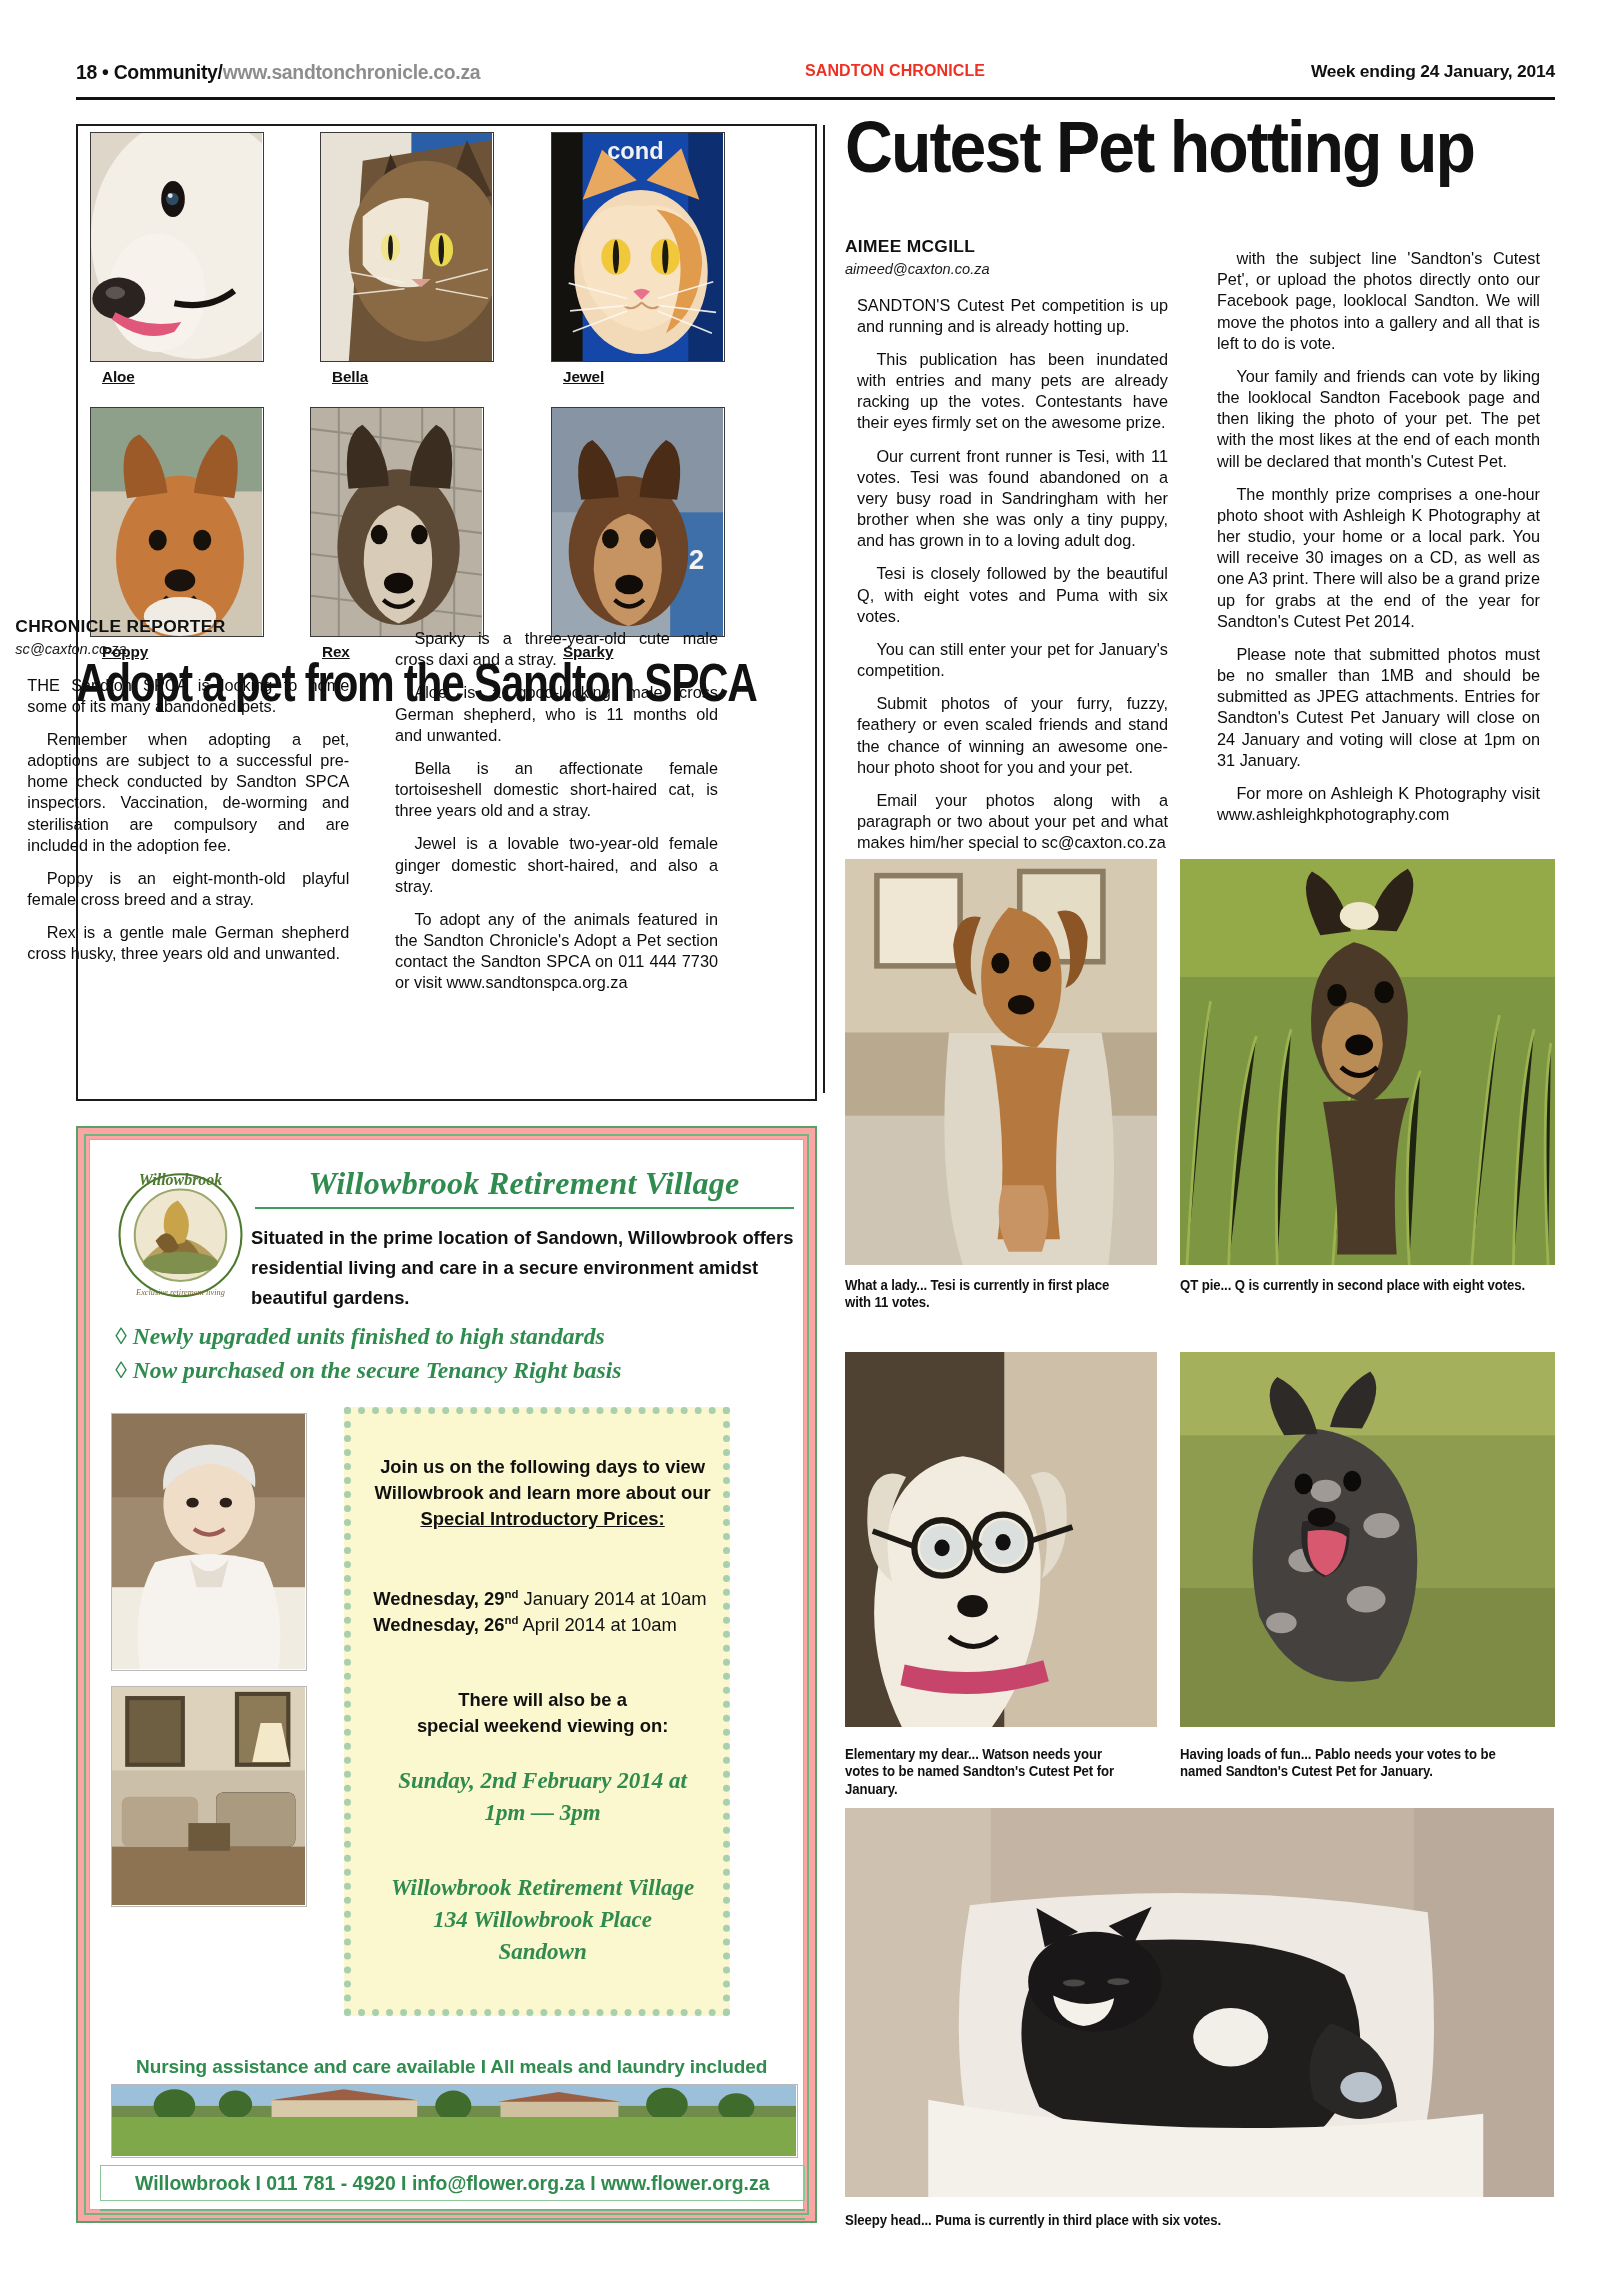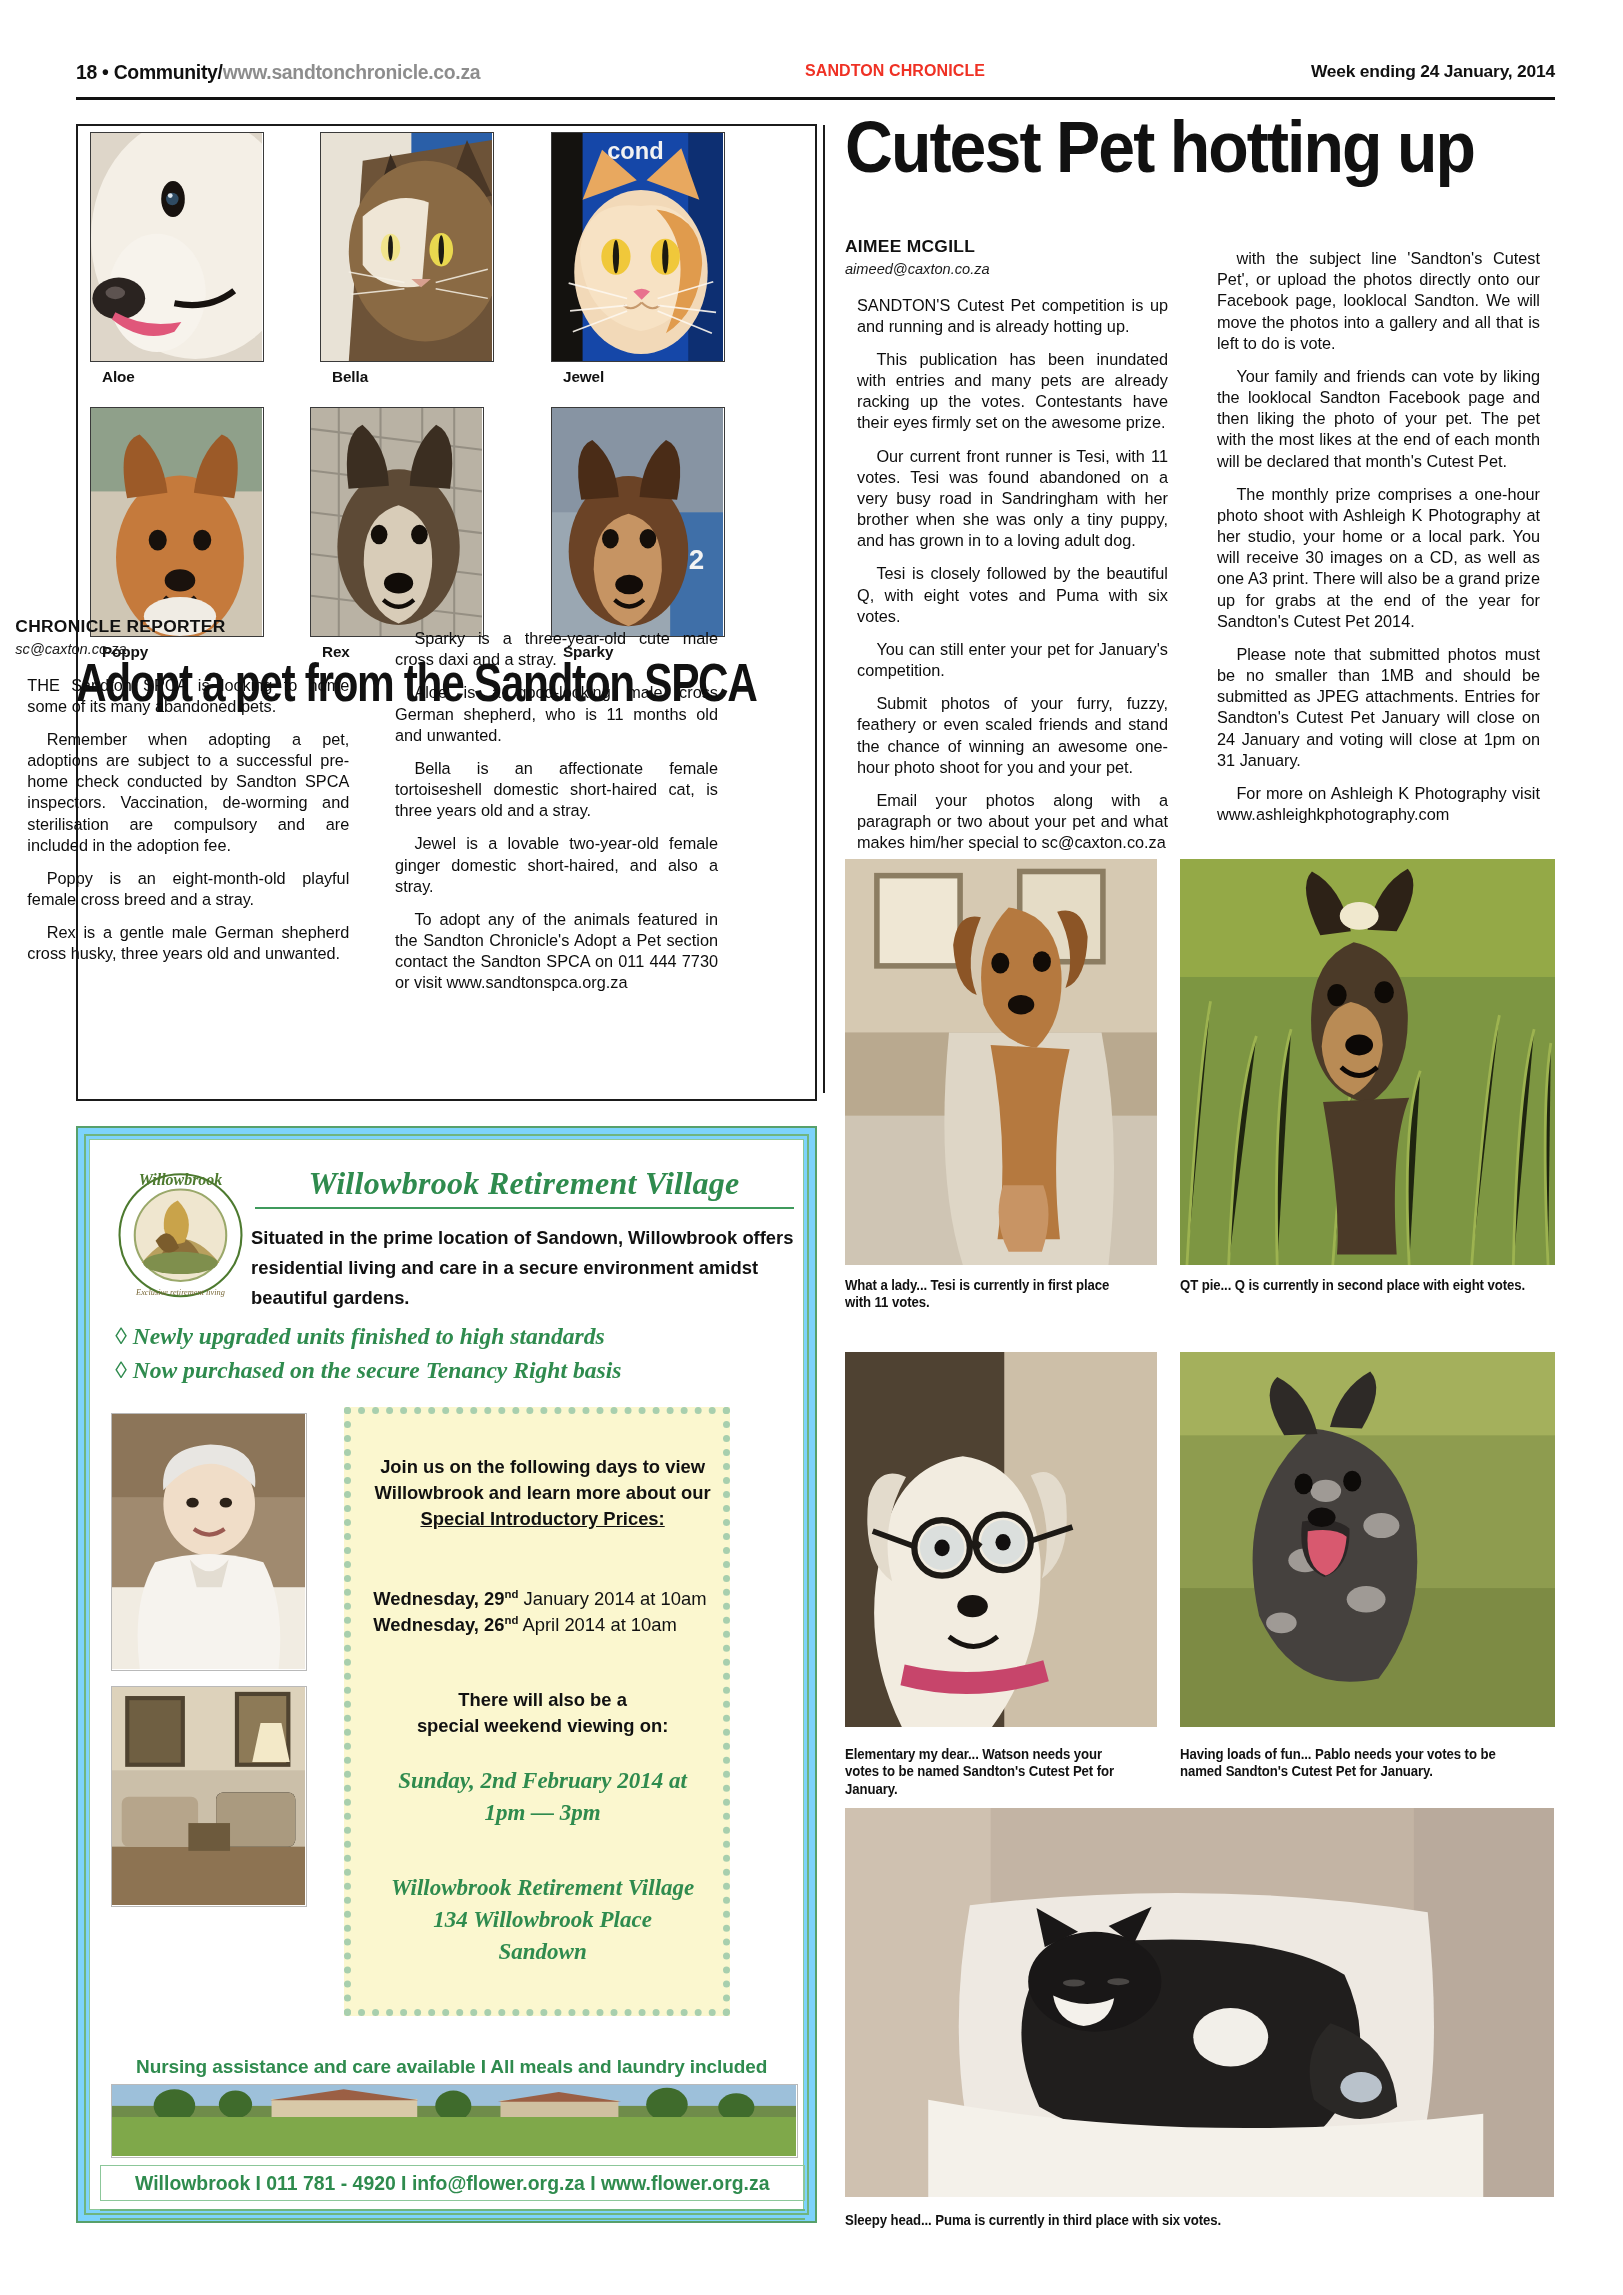--- a/index.html
+++ b/index.html
@@ -15,21 +15,21 @@
   #mastrule{position:absolute;left:76px;top:97px;width:1479px;height:2.8px;background:#111;}
 
   
   #leftcol{position:absolute;left:76px;top:124px;width:739px;}
   #rightcol{position:absolute;left:845px;top:111px;width:709px;}
   #vrule{position:absolute;left:823px;top:125px;width:2.1px;height:968px;background:#1b1b1b;}
   #spca-box{position:absolute;left:76px;top:124px;width:741px;height:977px;border:2.1px solid #1b1b1b;box-sizing:border-box;}
 
   
   .petgrid{position:absolute;left:0;top:0;width:741px;}
-  .petcell{position:absolute;width:158px;}
+  .petcell{position:absolute;width:158px;text-decoration:underline;}
   .petframe{width:174px;height:230px;border:1.4px solid #3a3a3a;box-sizing:border-box;overflow:hidden;position:relative;}
   .petname{font-size:15.3px;font-weight:bold;margin-top:6.2px;letter-spacing:-0.1px;margin-left:12px;}
 
   
   .hl-spca{position:absolute;left:0;top:528px;width:736px;font-size:53px;font-weight:bold;letter-spacing:-1.7px;
            font-family:"Liberation Sans Narrow","Liberation Sans",sans-serif;transform:scaleX(.80);transform-origin:left center;white-space:nowrap;}
 
   .byline{font-size:17.4px;font-weight:bold;letter-spacing:0.3px;}
   .byemail{font-size:14.6px;font-style:italic;margin-top:3.5px;color:#1a1a1a;}
 
@@ -45,21 +45,21 @@
            font-family:"Liberation Sans Narrow","Liberation Sans",sans-serif;transform:scaleX(.92);transform-origin:left center;white-space:nowrap;}
   #art-c1{position:absolute;left:0px;top:125px;width:335px;}
   #art-c2{position:absolute;left:360px;top:125px;width:347px;}
 
   
   .photo{position:absolute;overflow:hidden;}
   .cap{position:absolute;font-size:14.2px;font-weight:bold;line-height:1.22;letter-spacing:-0.1px;
        font-family:"Liberation Sans Narrow","Liberation Sans",sans-serif;transform:scaleX(.93);transform-origin:left top;}
 
   
-  #ad{position:absolute;left:76px;top:1126px;width:741px;height:1097px;background:#7dd3fc;
+  #ad{position:absolute;left:76px;top:1126px;width:741px;height:1097px;background:#fca5a5;
       border:2.1px solid #57a06a;box-sizing:border-box;padding-left:8px;}
   #adinner{position:absolute;left:5.6px;top:5.6px;right:5.6px;bottom:5.6px;border:2.1px solid #6fb57f;box-sizing:border-box;}
   #adinner2{position:absolute;left:3.5px;top:3.5px;right:3.5px;bottom:3.5px;border:1.4px solid #8cc79a;box-sizing:border-box;background:#fff;}
 
   .adlogo{position:absolute;left:21px;top:19.4px;width:139px;height:149px;}
   .adtitle{position:absolute;left:160px;top:25px;width:548px;text-align:center;font-size:32px;color:#2f8b4e;
            font-family:"Liberation Serif",serif;font-style:italic;font-weight:bold;letter-spacing:0.3px;}
   .adtitle-rule{position:absolute;left:165px;top:67px;width:539px;height:2.1px;background:#3f9a5c;}
   .adsub{position:absolute;left:161px;top:83px;width:548px;font-size:18.4px;font-weight:bold;line-height:1.62;color:#111;}
   .adbullets{position:absolute;left:25px;top:179px;width:687px;font-size:23.6px;color:#2f8b4e;

